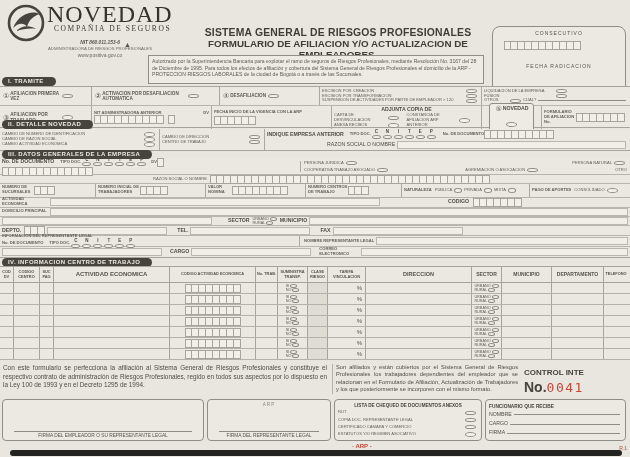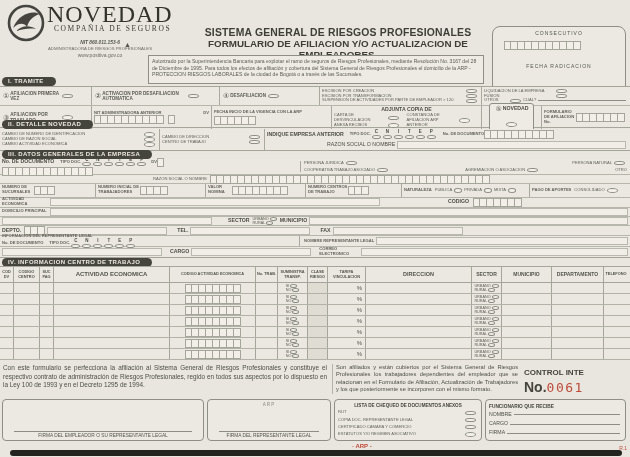--- a/index.html
+++ b/index.html
@@ -936,21 +936,21 @@
       <div class="tcell c14"></div>
     </div>
     </div>
 
   <div class="abs" style="left:3px;top:364px;width:324px;font-size:6.4px;line-height:1.35;color:#4e4d46;text-align:justify">Con este formulario se perfecciona la afiliación al Sistema General de Riesgos Profesionales y constituye el respectivo contrato de administración de Riesgos Profesionales, regido en todos sus aspectos por lo dispuesto en la Ley 100 de 1993 y en el Decreto 1295 de 1994.</div>
   <div class="abs" style="left:332px;top:364px;width:186px;font-size:5.7px;line-height:1.3;color:#4e4d46;text-align:justify;border-left:1px solid #b3b2a9;padding-left:3px">Son afiliados y están cubiertos por el Sistema General de Riesgos Profesionales los trabajadores dependientes del empleador que se relacionan en el Formulario de Afiliación, Actualización de Trabajadores y los que posteriormente se incorporen con el mismo formato.</div>
   <div class="abs" style="left:524px;top:368px;width:110px">
     <div class="b" style="font-size:8px;color:#45443d;white-space:nowrap">CONTROL INTE</div>
     <div class="r" style="margin-top:2px">
       <span class="b" style="font-size:14px;color:#45443d">No.</span>
-      <span class="red" style="font-size:13px;letter-spacing:1.5px;font-family:'DejaVu Sans Mono',monospace">0061</span>
+      <span class="red" style="font-size:13px;letter-spacing:1.5px;font-family:'DejaVu Sans Mono',monospace">0041</span>
     </div>
   </div>
 
   <div class="sigbox col" style="left:2px;width:202px;justify-content:flex-end">
     <div class="line" style="flex:none;margin:0 8px"></div>
     <div style="text-align:center;font-size:4.8px;color:#55544d;margin-top:1px">FIRMA DEL EMPLEADOR O SU REPRESENTANTE LEGAL</div>
   </div>
   <div class="sigbox col" style="left:207px;width:124px;justify-content:space-between">
     <div style="text-align:center;font-size:4.6px;color:#8a897f;letter-spacing:1px">ARP</div>
     <div class="col">

